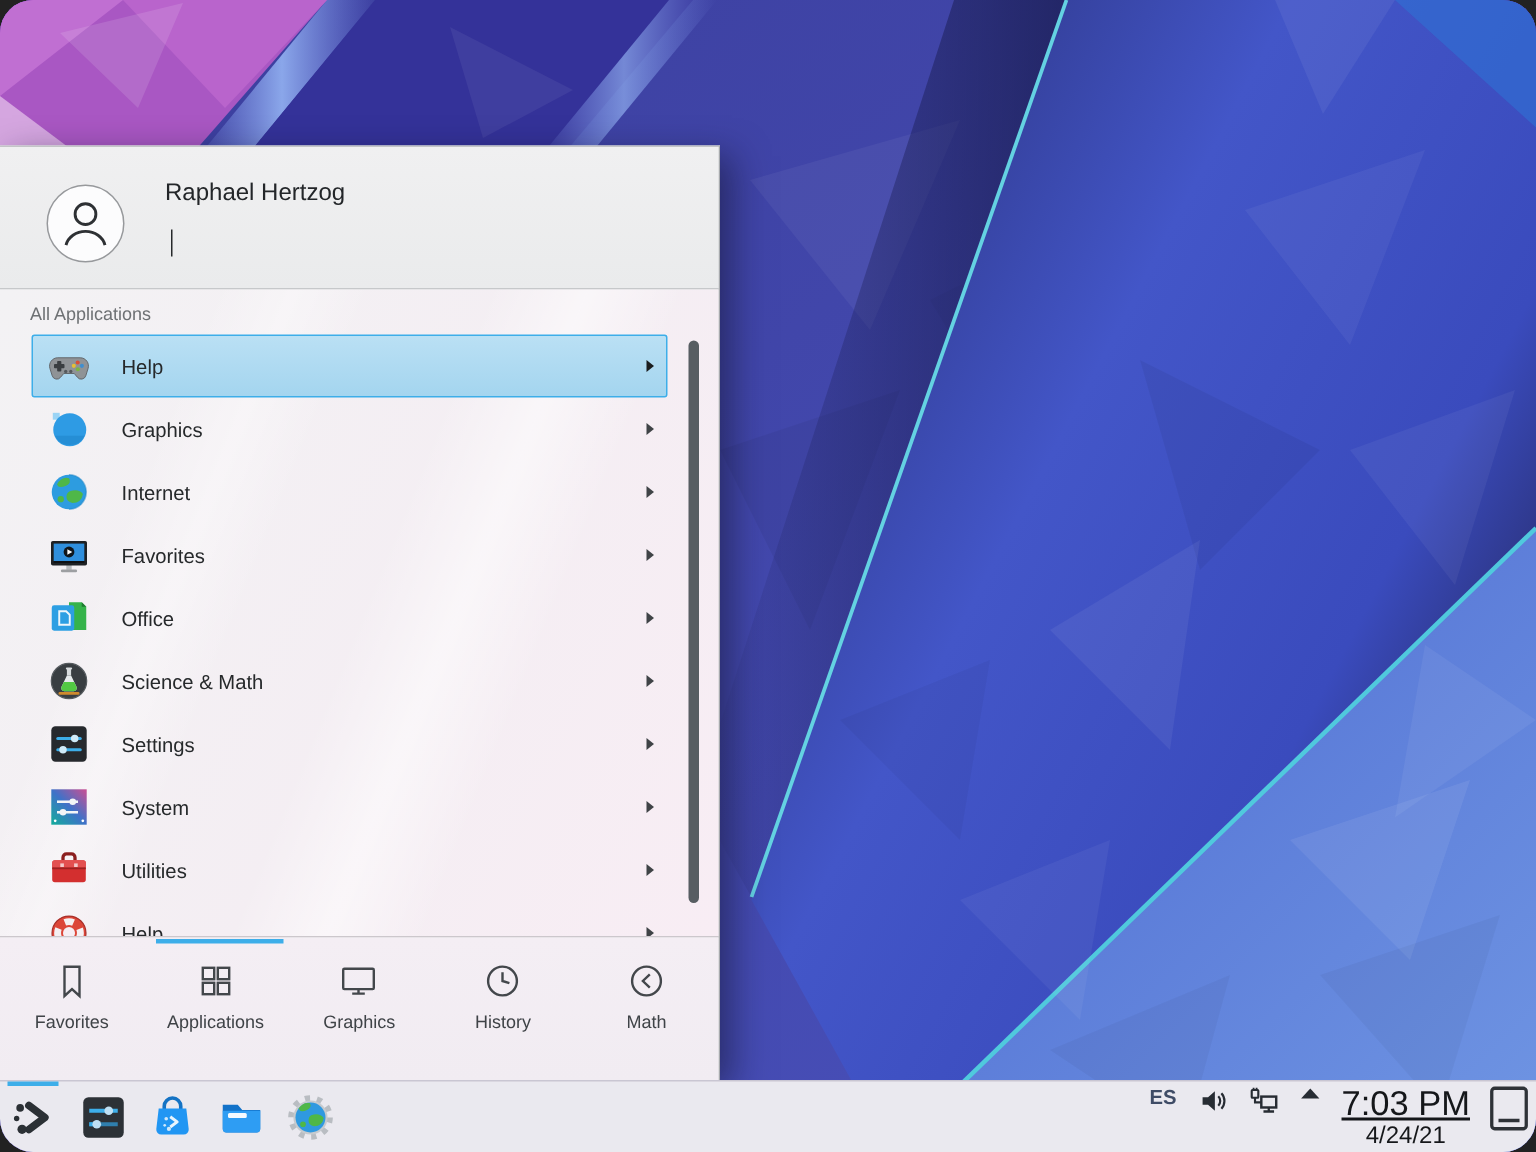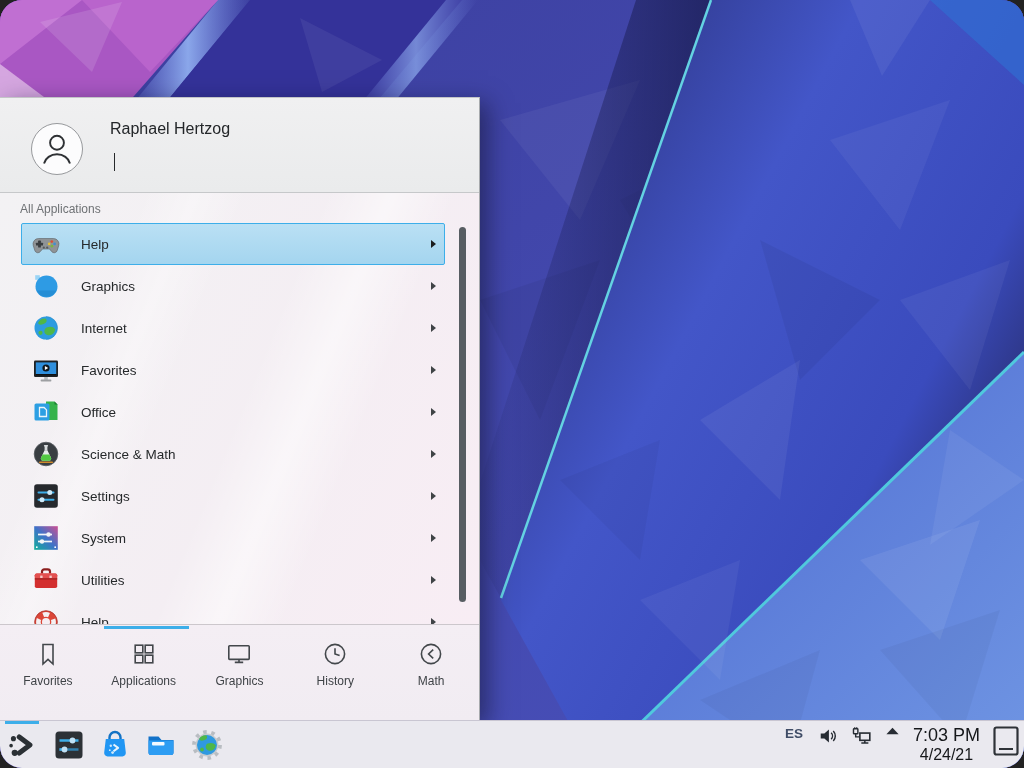--- a/index.html
+++ b/index.html
@@ -51,21 +51,21 @@
 
   
   .taskbar { position:absolute; left:0; top:720px; width:1024px; height:48px; background:#eae9ef;
           border-top:1px solid #c9c6d2; box-sizing:border-box; display:flex; align-items:center; }
   .tb-btn { position:relative; width:46px; height:47px; display:flex; align-items:center; justify-content:center; }
   .active-ind { position:absolute; top:0; left:5px; width:34px; height:3px; background:#3daee9; }
   .tray { margin-left:auto; display:flex; align-items:flex-start; }
   .kb-layout { font-size:13.5px; font-weight:700; color:#3f4c66; margin-right:15px; }
   .tray-ic { margin-right:13px; display:flex; }
   .clock { text-align:center; margin-right:13px; line-height:1; }
-  .clock-time { font-size:18px; color:#15171a; margin-bottom:3px; }
+  .clock-time { font-size:23px; color:#15171a; margin-bottom:3px;text-decoration:underline; }
   .clock-date { font-size:16px; color:#15171a; }
   .show-desktop { margin-right:5px; display:flex; }
 </style>
 </head>
 <body>
 
 <div class="screen">
 
   <svg class="wall" width="1024" height="768" viewBox="0 0 1024 768" aria-hidden="true">
     <defs>

